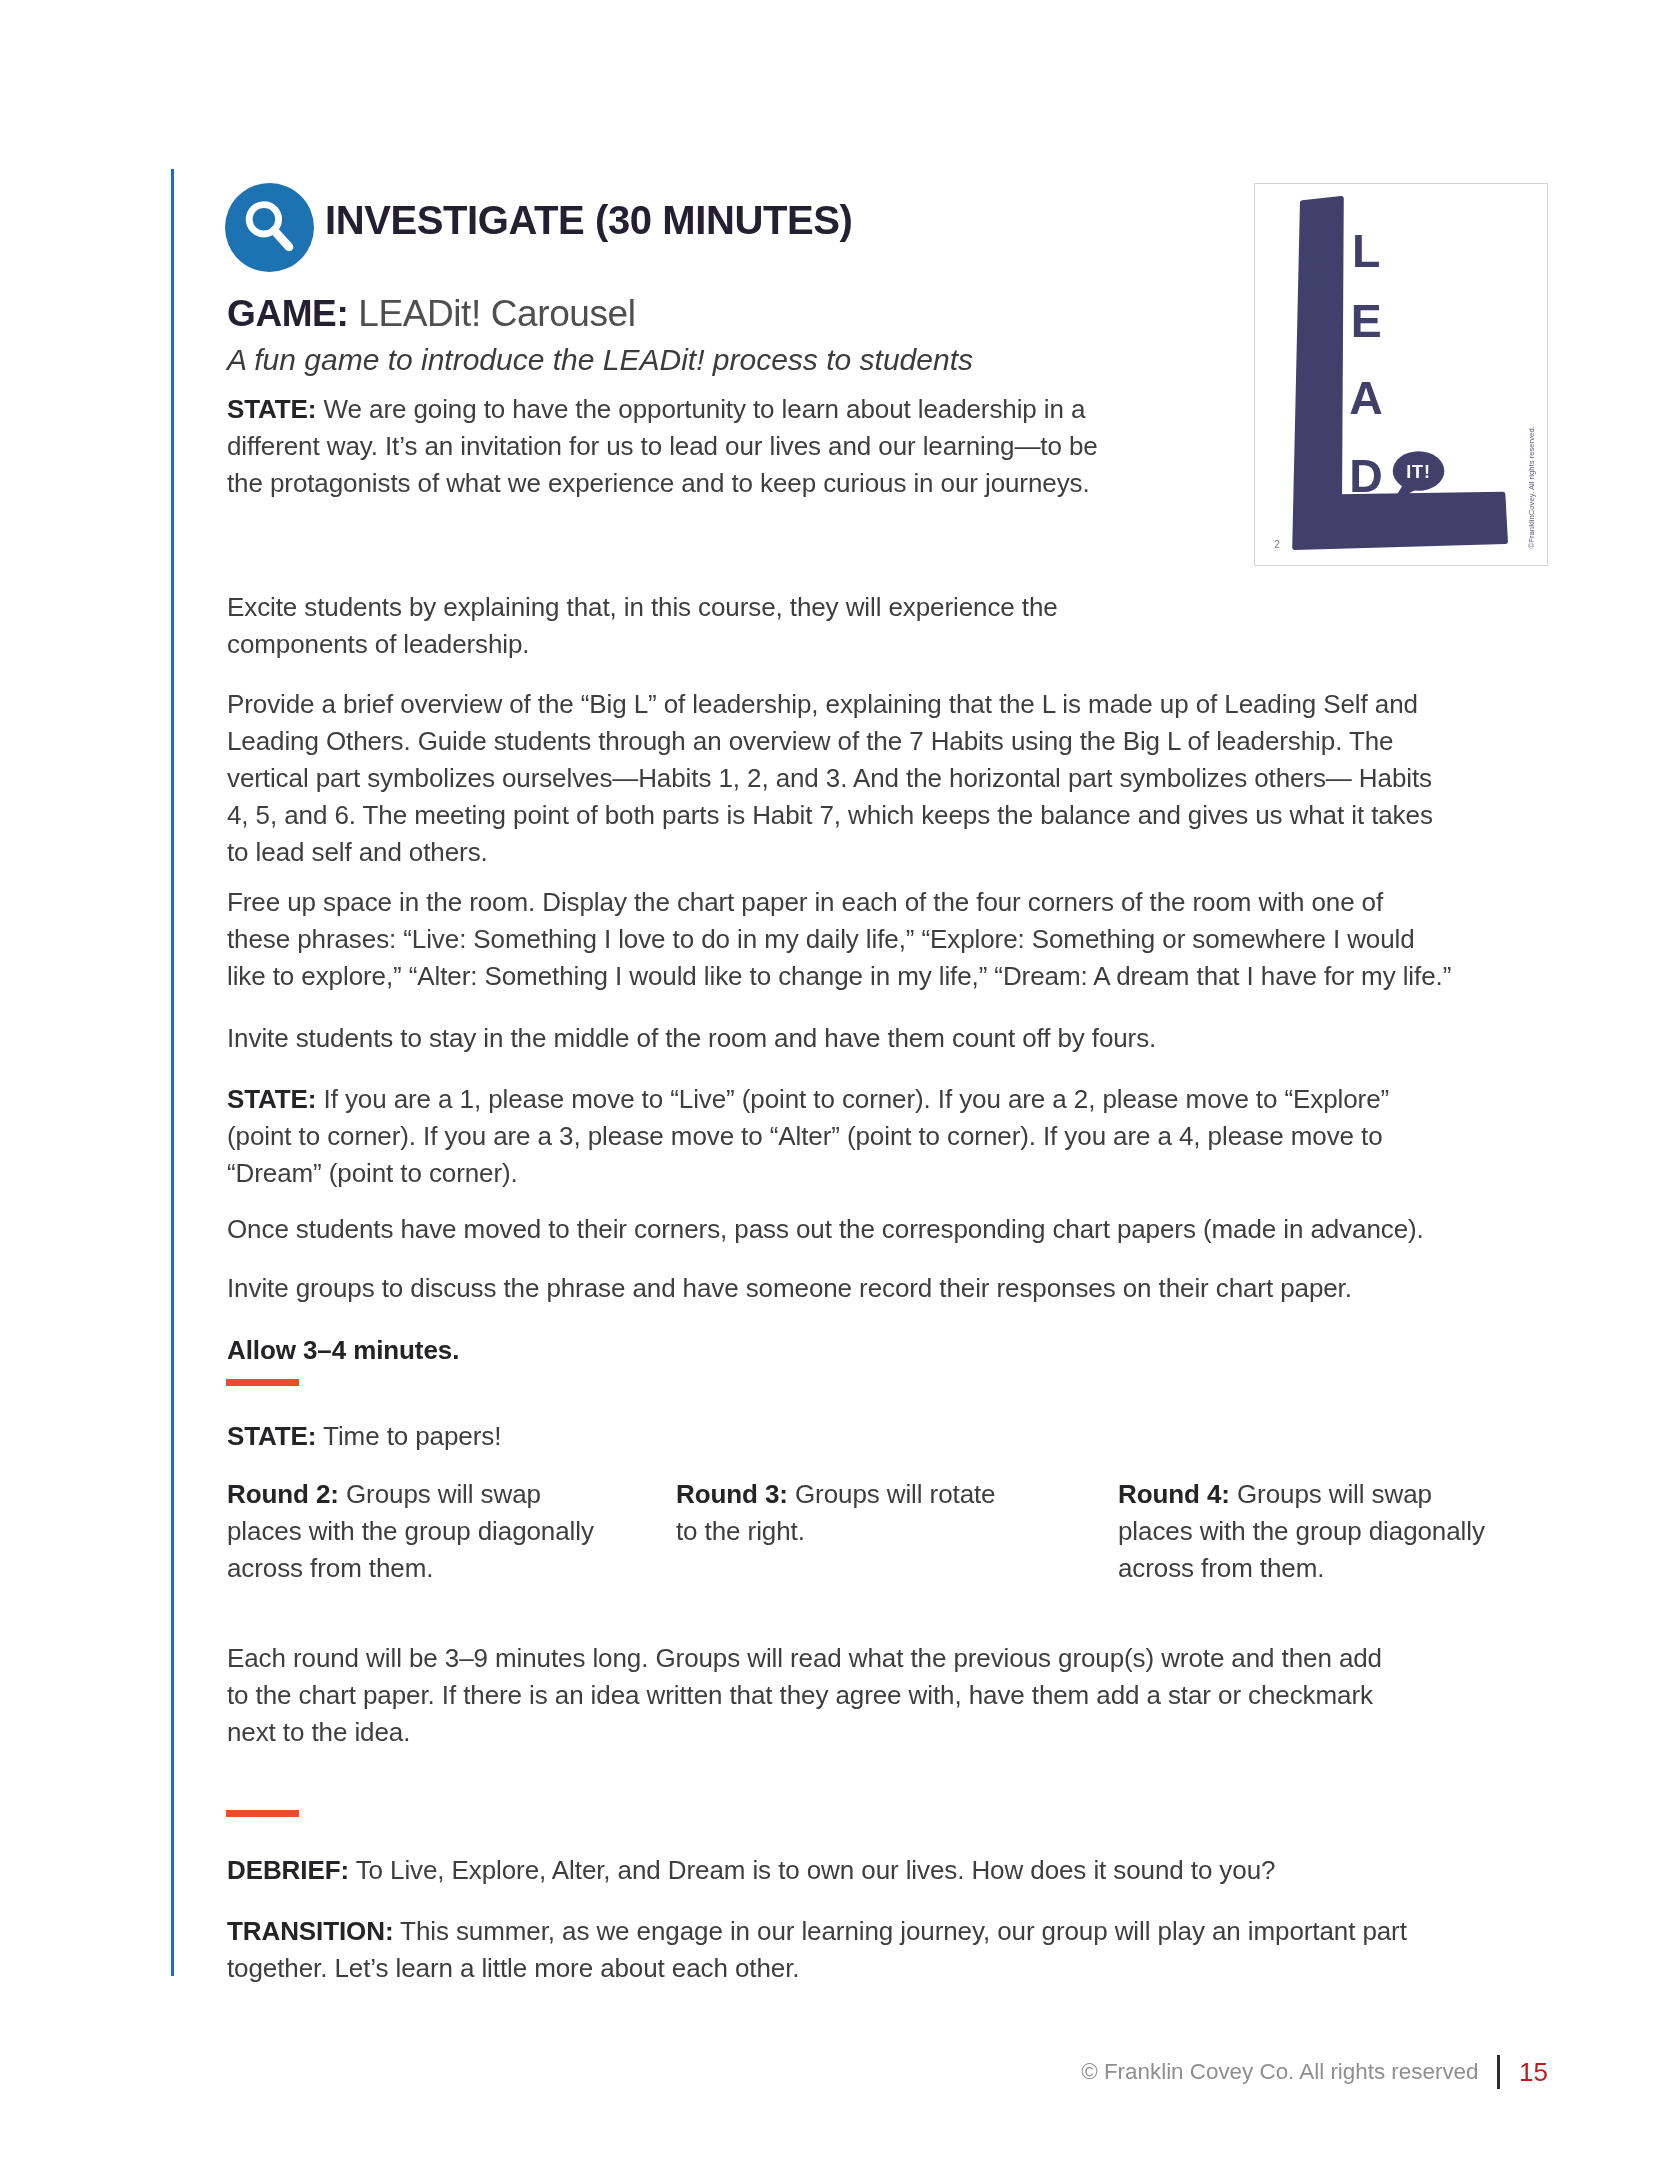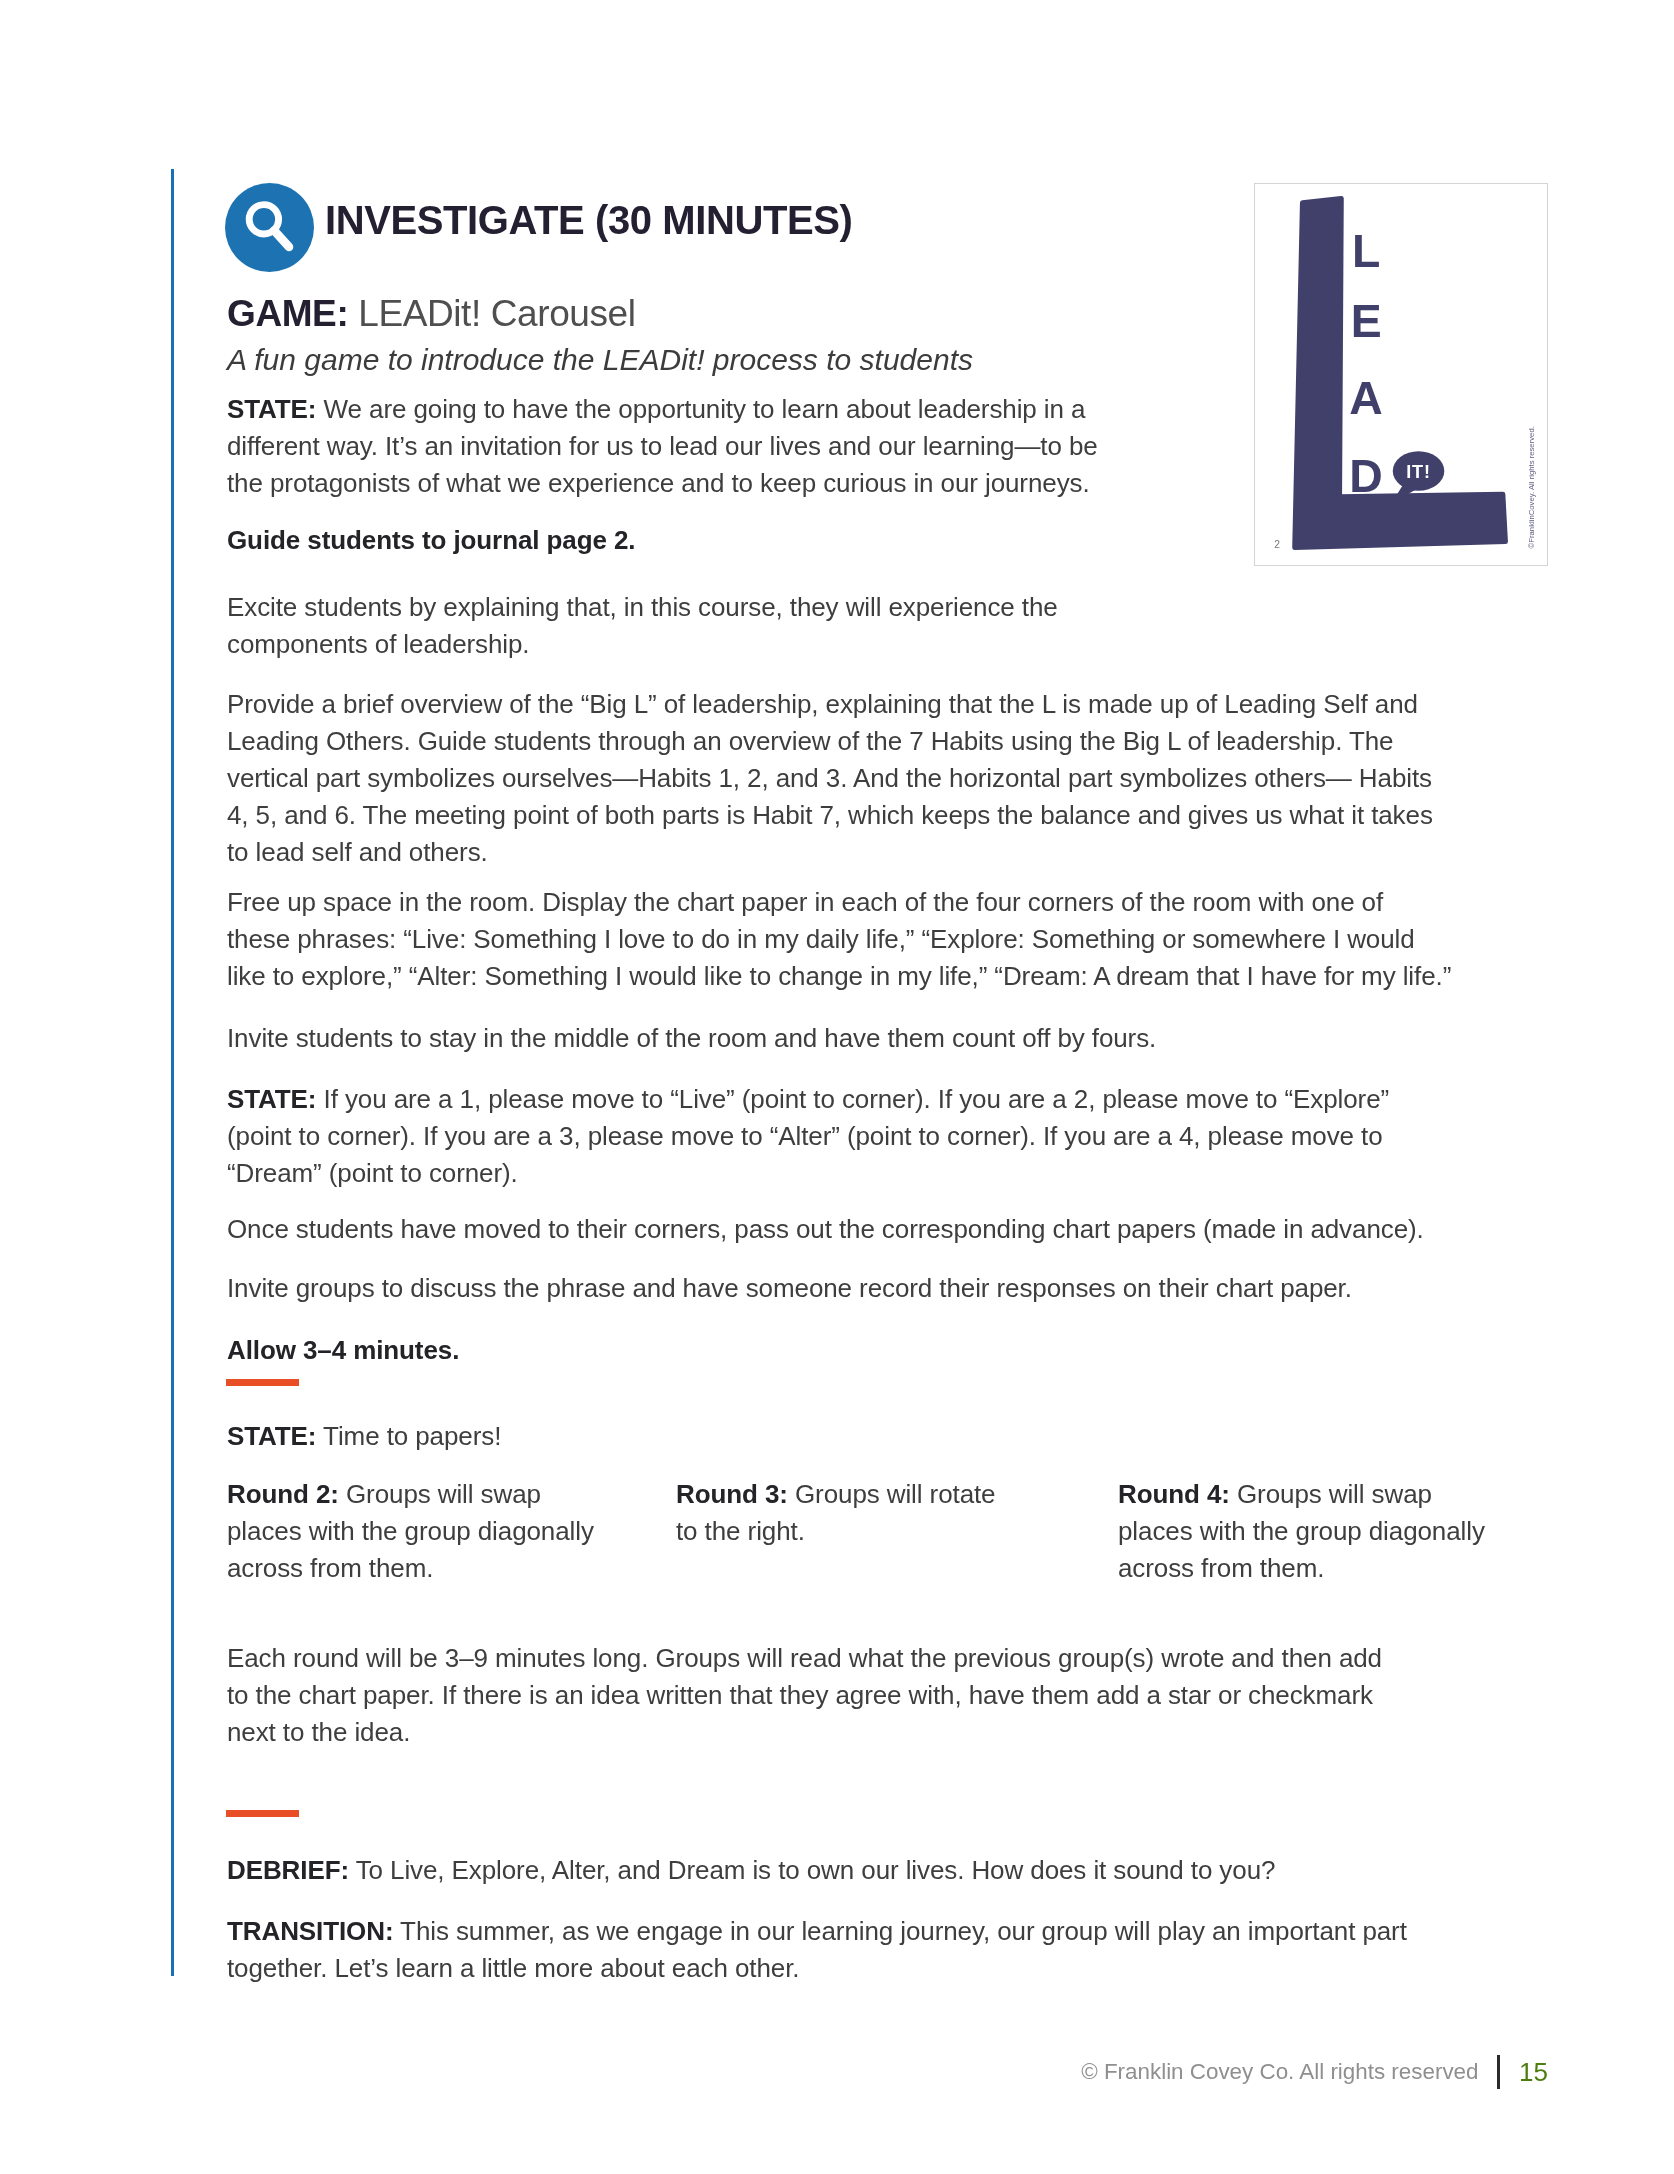--- a/index.html
+++ b/index.html
@@ -29,21 +29,21 @@
   .logo-box{
     position:absolute;left:1254px;top:183px;width:294px;height:383px;
     background:#ffffff;border:1.7px solid #d4d4d4;box-sizing:border-box;
   }
   .footer{
     position:absolute;top:2053px;right:126px;height:38px;
     display:flex;align-items:center;gap:19px;
   }
   .footer-copy{font-size:22.4px;color:#8f8f8f;letter-spacing:0;}
   .footer-divider{width:2.6px;height:34px;background:#2b2b2b;}
-  .footer-page{font-size:26px;color:#4d7c0f;}
+  .footer-page{font-size:26px;color:#b91c1c;}
 </style>
 </head>
 <body>
 
 <div class="page">
 
   <div class="vrule"></div>
 
   <div class="hdr-icon">
     <svg width="89" height="89" viewBox="0 0 103 103">
@@ -53,21 +53,20 @@
   </div>
   <h1 class="title">INVESTIGATE (30 MINUTES)</h1>
 
   <div class="game-line"><span class="game-label">GAME:</span><span class="game-value"> LEADit! Carousel</span></div>
   <div class="subtitle">A fun game to introduce the LEADit! process to students</div>
 
   <p class="para" style="top:391px"><span class="lead">STATE:</span><span> We are going to have the opportunity to learn about leadership in a
 different way. It’s an invitation for us to lead our lives and our learning—to be
 the protagonists of what we experience and to keep curious in our journeys.</span></p>
 
-  <p class="para bold" style="top:522px">Guide students to journal page 2.</p>
 
   <p class="para" style="top:589px">Excite students by explaining that, in this course, they will experience the
 components of leadership.</p>
 
   <p class="para" style="top:686px">Provide a brief overview of the “Big L” of leadership, explaining that the L is made up of Leading Self and
 Leading Others. Guide students through an overview of the 7 Habits using the Big L of leadership. The
 vertical part symbolizes ourselves—Habits 1, 2, and 3. And the horizontal part symbolizes others— Habits
 4, 5, and 6. The meeting point of both parts is Habit 7, which keeps the balance and gives us what it takes
 to lead self and others.</p>
 

